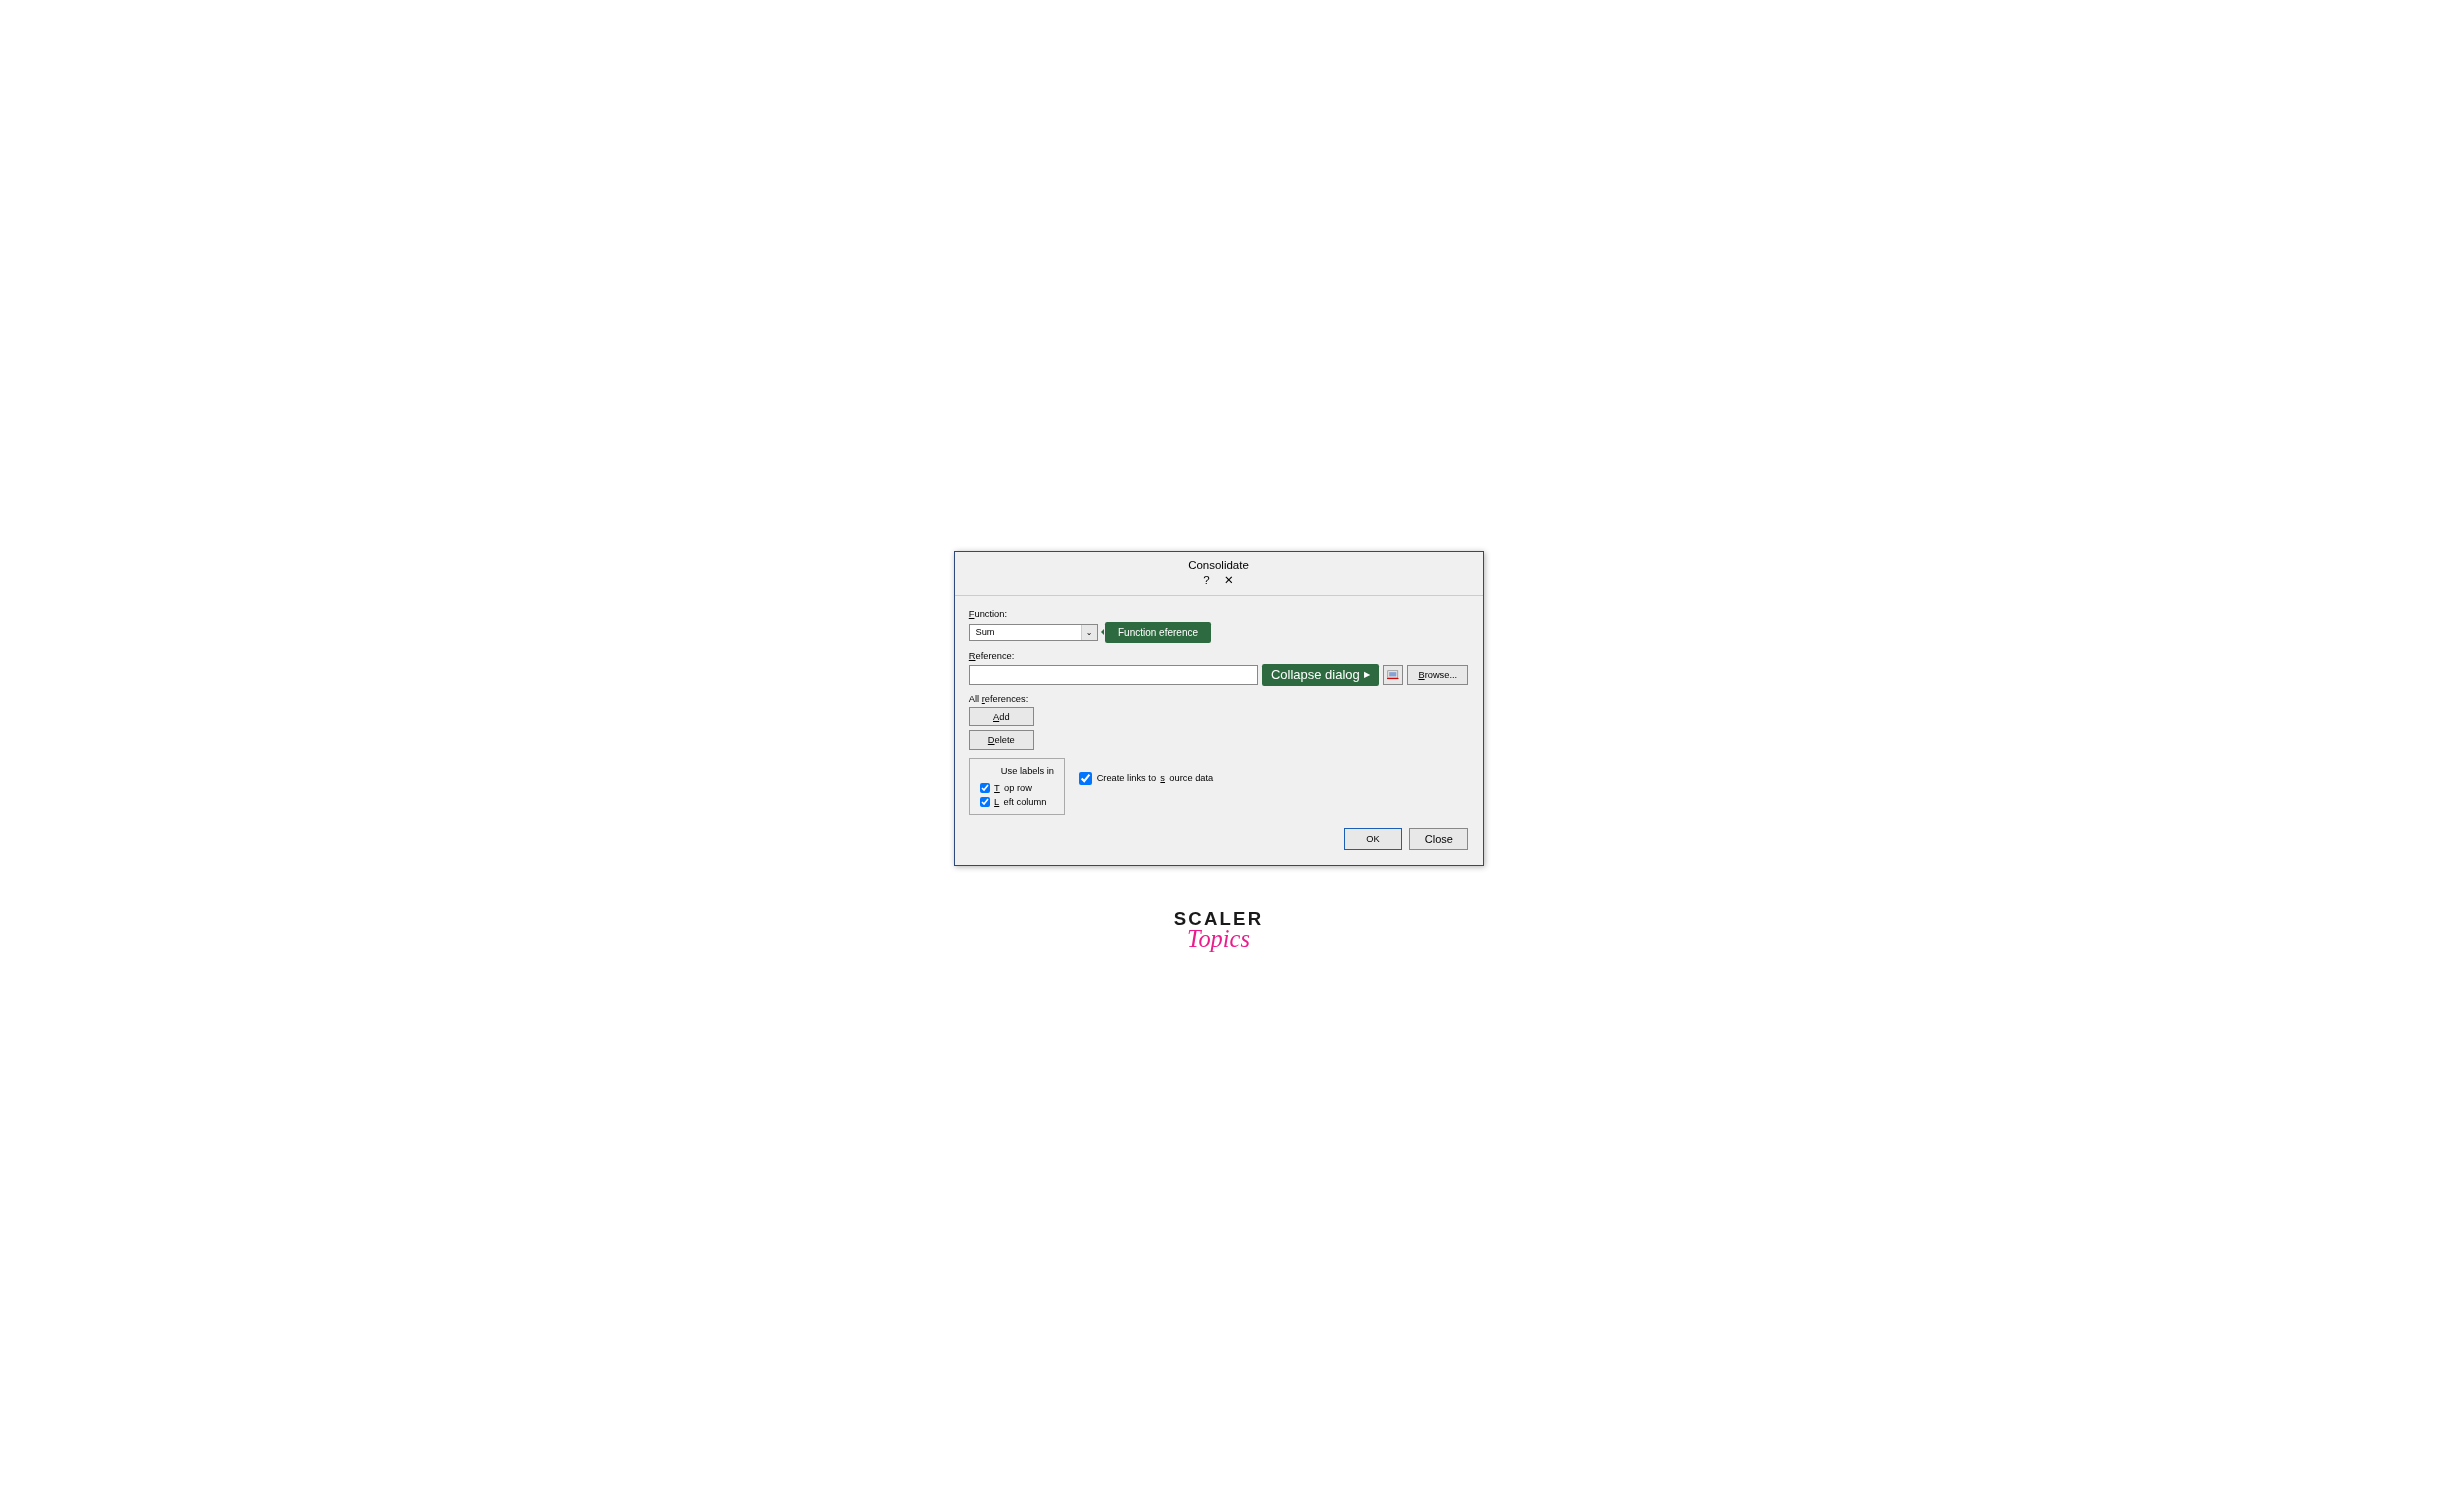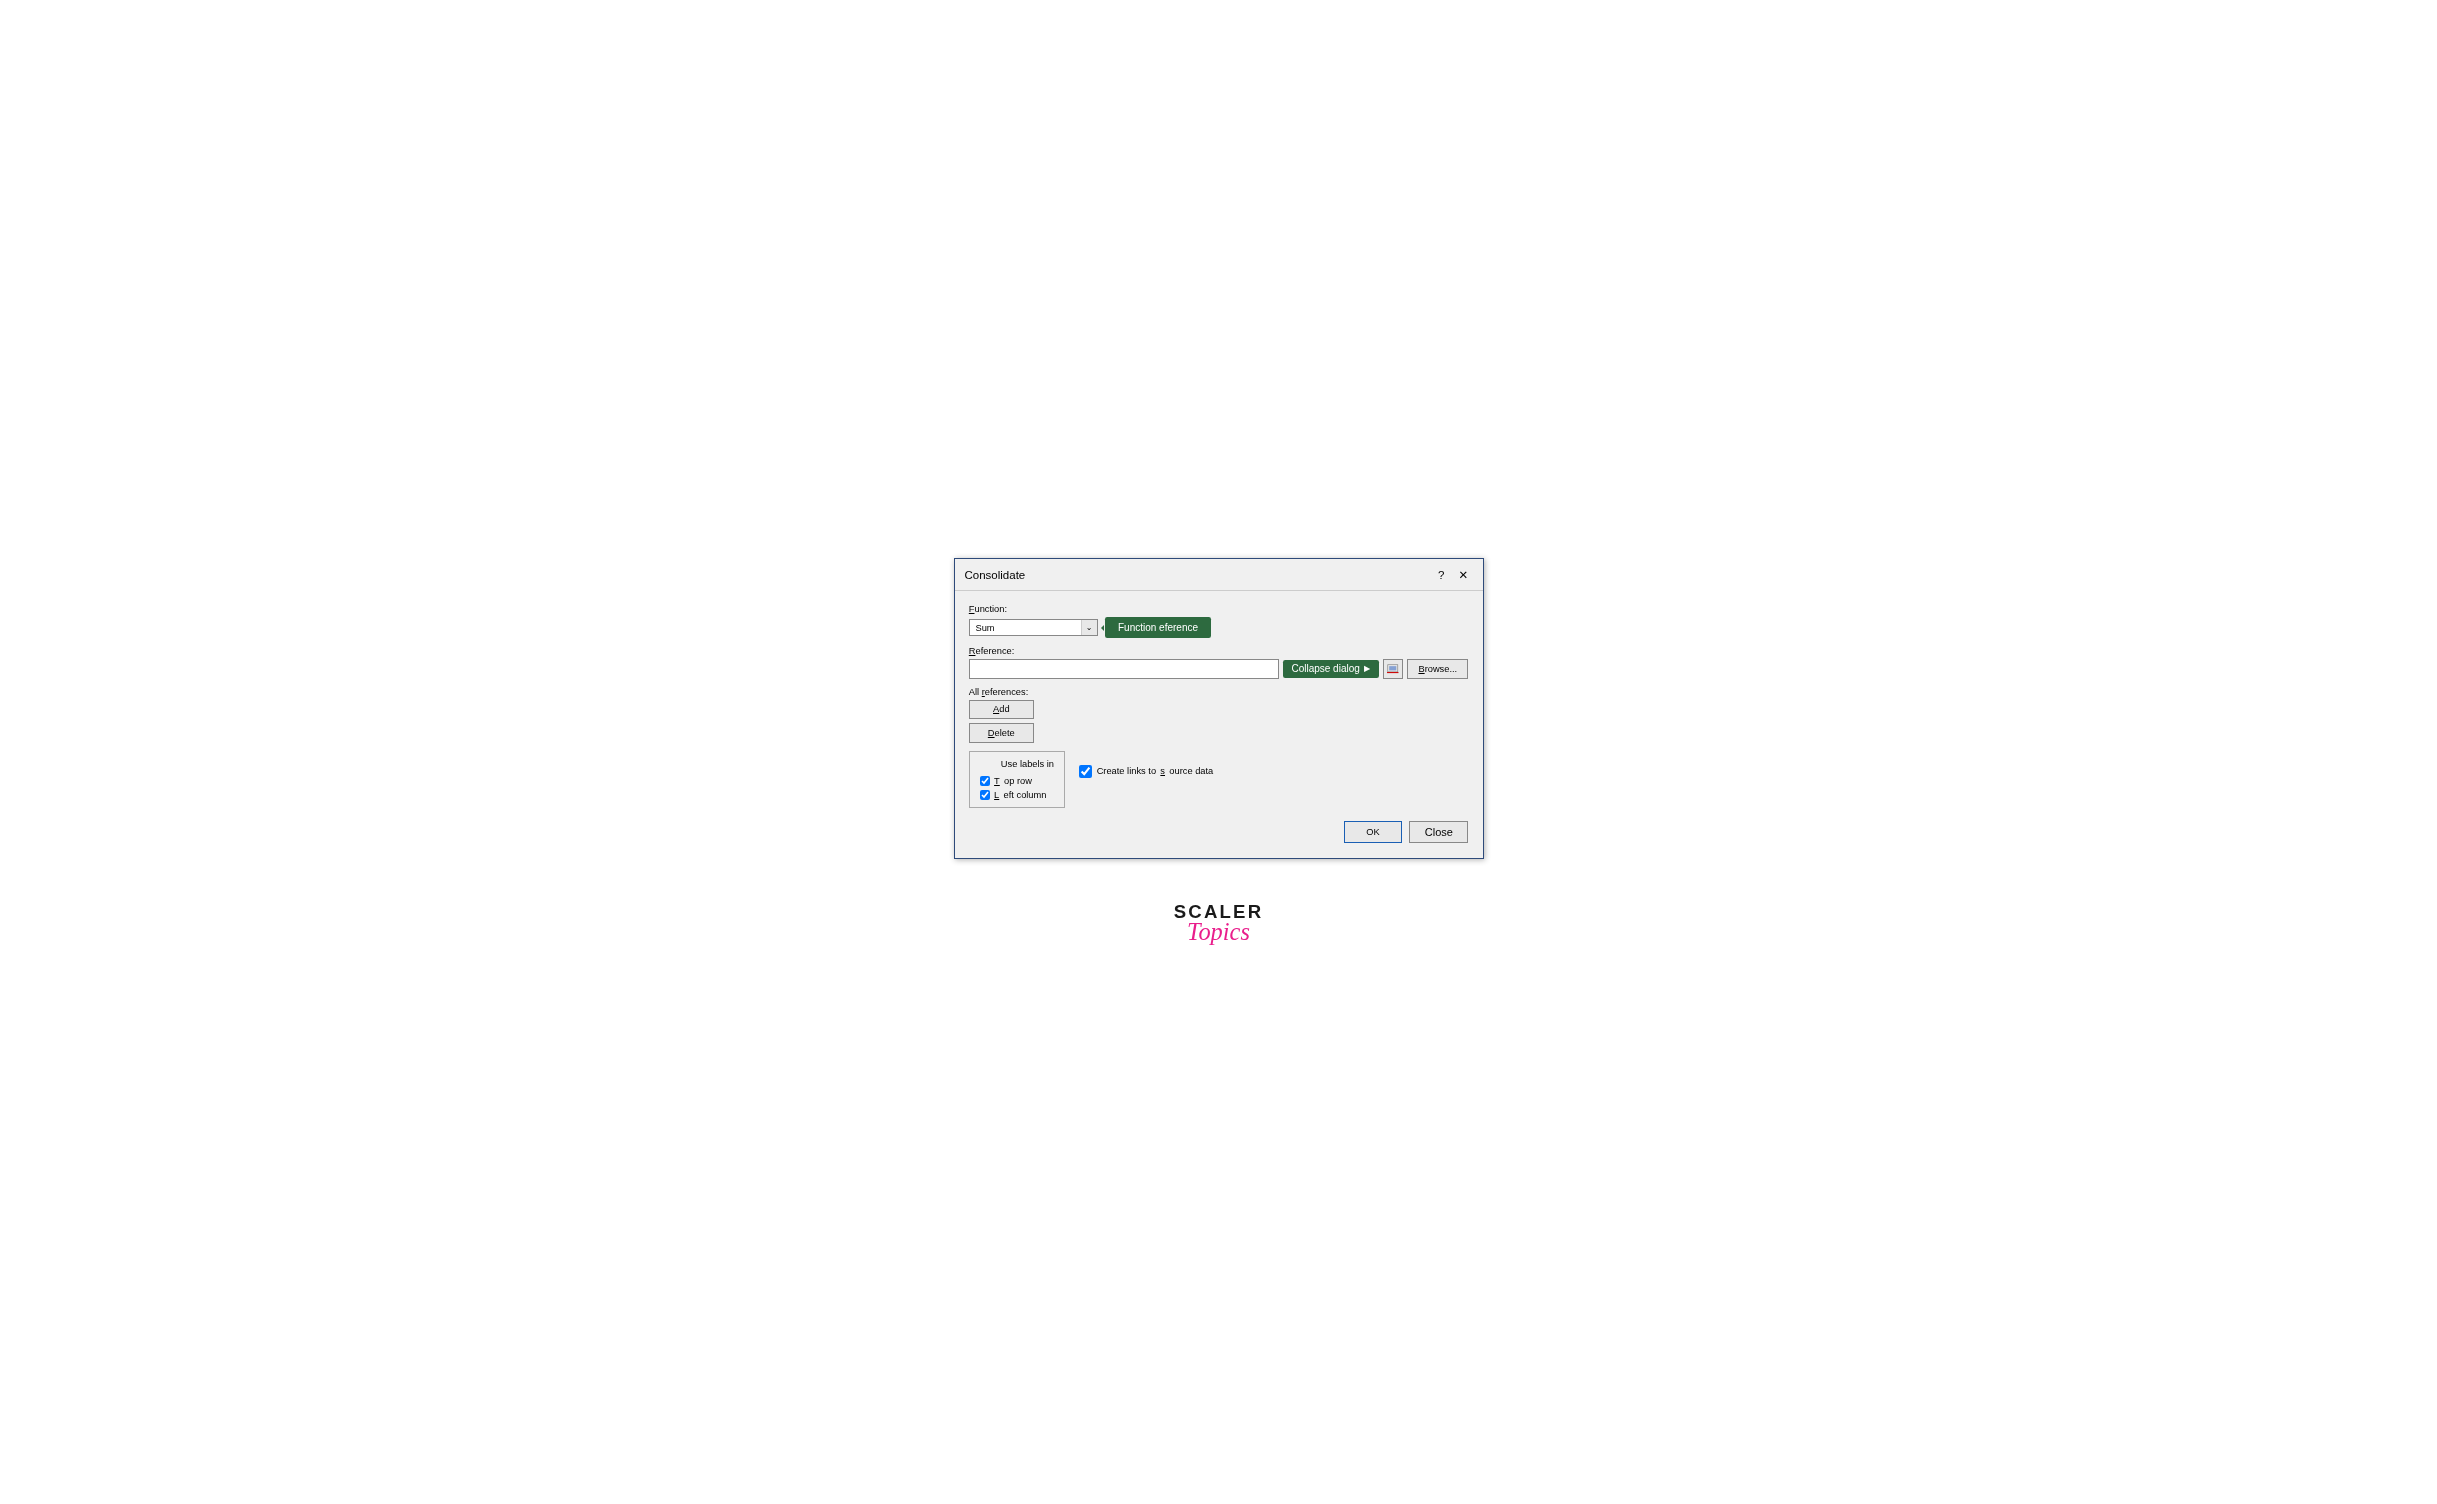--- a/index.html
+++ b/index.html
@@ -32,20 +32,21 @@
       box-shadow: 1.4px 1.4px 5.7px rgba(0,0,0,0.3);
     }
 
     .dialog-titlebar {
       background: #f0f0f0;
       border-bottom: 0.7px solid #ccc;
       padding: 7.2px 10px;
       display: flex;
       align-items: center;
       justify-content: space-between;
+      flex-direction: column;
     }
 
     .dialog-title {
       font-size: 11.5px;
       font-weight: 400;
       color: #000;
     }
 
     .titlebar-controls {
       display: flex;
@@ -155,21 +156,21 @@
       padding: 2.9px 5.7px;
       font-size: 9.3px;
       height: 20px;
       outline: none;
     }
 
     .collapse-bubble {
       background: #2d6a3f;
       color: #fff;
       padding: 3.6px 8.6px;
-      font-size: 10px;
+      font-size: 13px;
       font-weight: 500;
       border-radius: 2.2px;
       position: relative;
       cursor: pointer;
       display: flex;
       align-items: center;
       gap: 4.3px;
       white-space: nowrap;
     }
 

